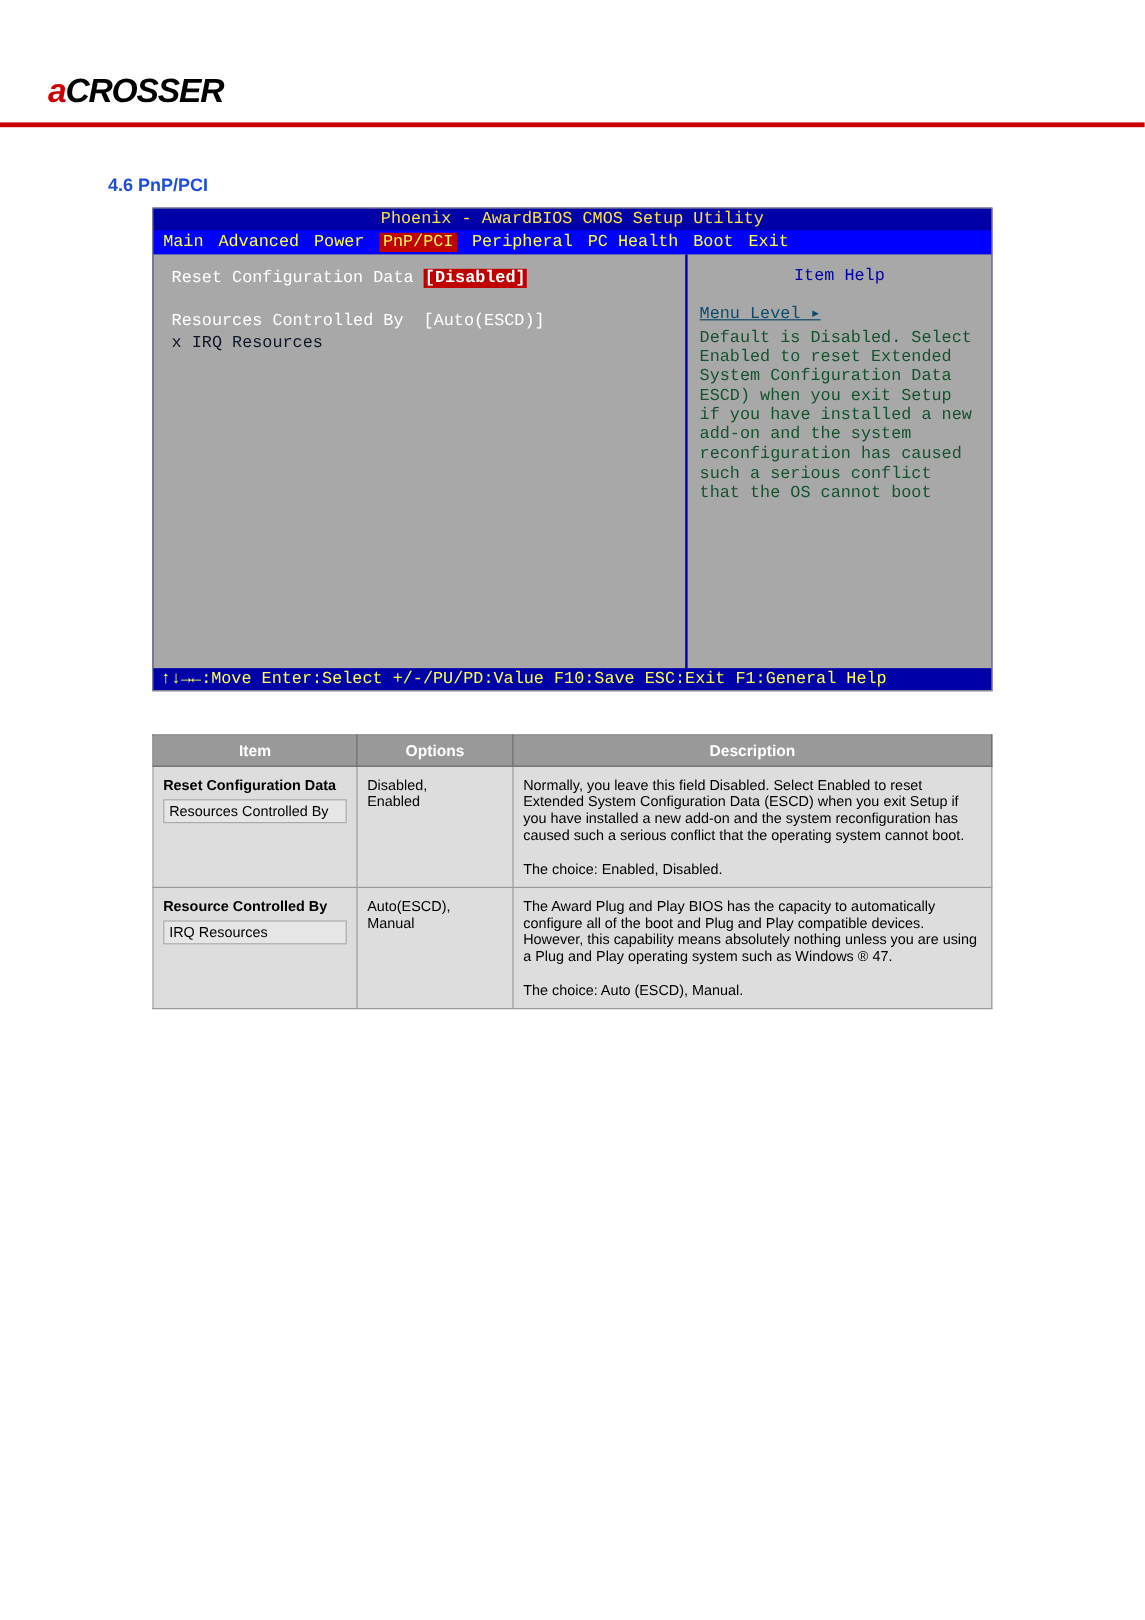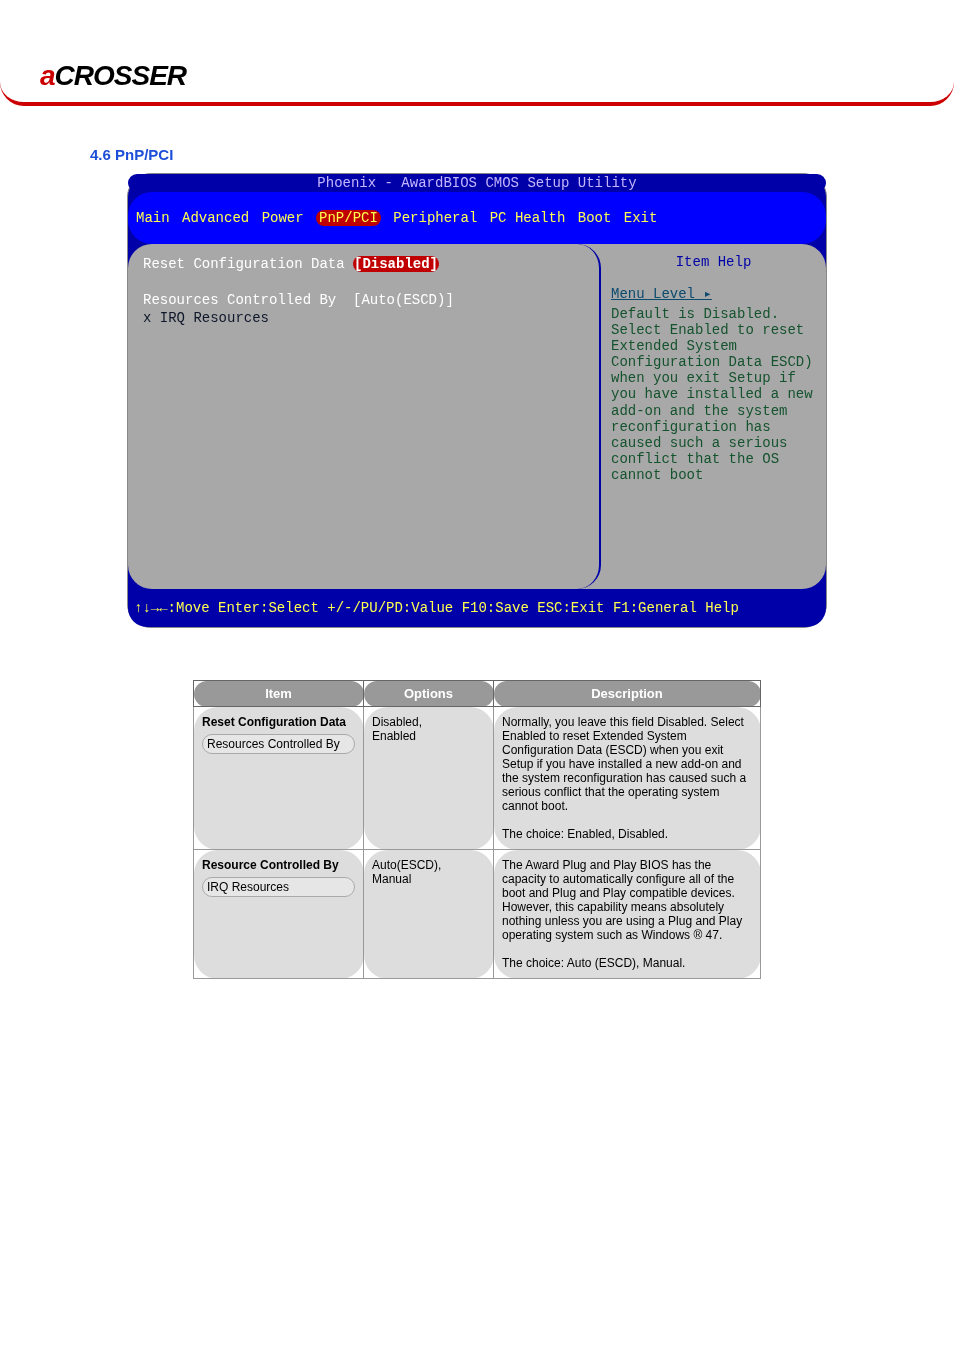--- a/index.html
+++ b/index.html
@@ -1,15 +1,15 @@
 <!DOCTYPE html>
 <html><head>
   <meta charset="utf-8">
   <style>
-    * { margin: 0; padding: 0; box-sizing: border-box; border-radius: 24px; }
+    * { margin: 0; padding: 0; box-sizing: border-box; }
     body { width: 954px; height: 1350px; background: #fff; font-family: Arial, sans-serif; position: relative; }
     
     .logo-area {
       padding: 60px 40px 10px 40px;
       border-bottom: 4px solid #c00;
     }
     .logo {
       font-family: Arial, sans-serif;
       font-weight: bold;
       font-style: italic;
@@ -31,49 +31,49 @@
       width: 700px;
       background: #0000a8;
       font-family: 'Courier New', monospace;
       font-size: 14px;
       color: #fff;
       border: 1px solid #888;
     }
     
     .bios-title {
       text-align: center;
-      color: #c4b5fd;
+      color: #fde047;
       background: #0000a8;
       padding: 1px 0;
       font-weight: normal;
     }
     
     .menu-bar {
       background: #0000ff;
-      padding: 18px 8px;
+      padding: 2px 8px;
       color: #ffff50;
     }
     .menu-bar span { margin-right: 4px; }
     .menu-active { background: #c00000; padding: 0 3px; }
     
     .bios-body {
       display: flex;
       background: #a8a8a8;
       min-height: 345px;
     }
     
     .bios-left {
       flex: 1;
       border-right: 2px solid #0000a8;
       padding: 10px 15px;
       color: #0000ff;
     }
     
     .bios-right {
-      width: 225px;
+      width: 253px;
       padding: 10px 10px;
       color: #0000a8;
     }
     
     .bios-right-title {
       text-align: center;
       color: #0000a8;
       margin-bottom: 15px;
     }
     
@@ -86,27 +86,27 @@
     .bios-label { width: 210px; }
     .bios-value {}
     .highlighted { background: #c00000; padding: 0 1px; font-weight: bold; }
     
     .menu-level { color: #0c4a6e; text-decoration: underline; }
     .help-text { color: #14532d; margin-top: 4px; line-height: 1.15; }
     
     .bios-footer {
       background: #0000a8;
       color: #ffff50;
-      padding: 11px 6px;
+      padding: 1px 6px;
       font-size: 14px;
     }
     
     .desc-table-wrap {
-      margin: 52px auto 0 auto;
-      width: 568px;
+      margin: 36px auto 0 auto;
+      width: 700px;
     }
     
     .desc-table {
       width: 100%;
       border-collapse: collapse;
       font-size: 13px;
     }
     
     .desc-table th {
       background: #999;

